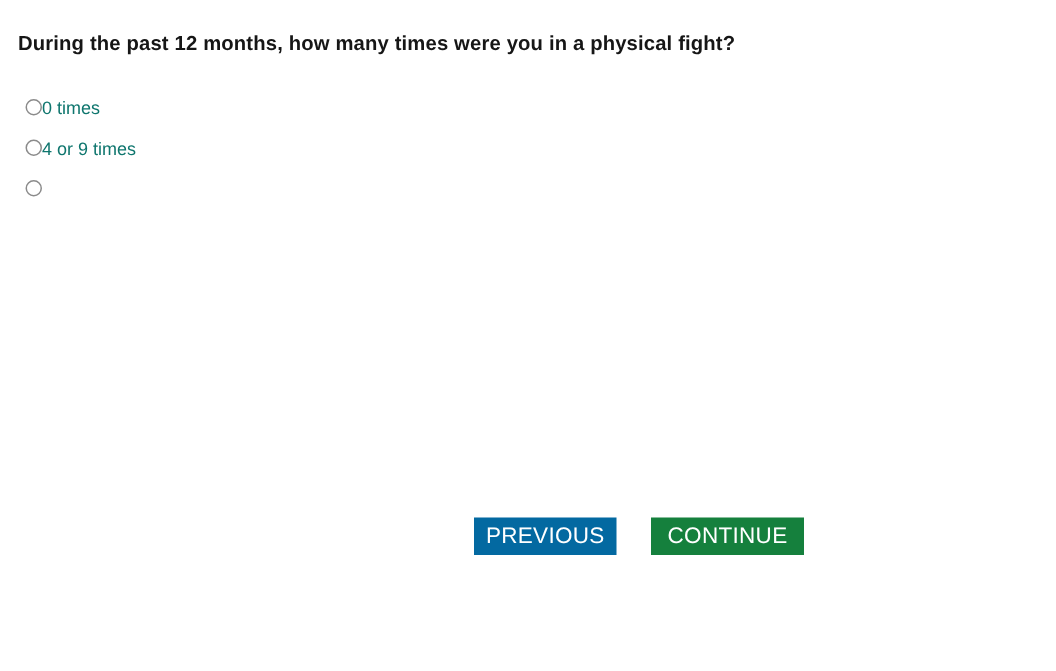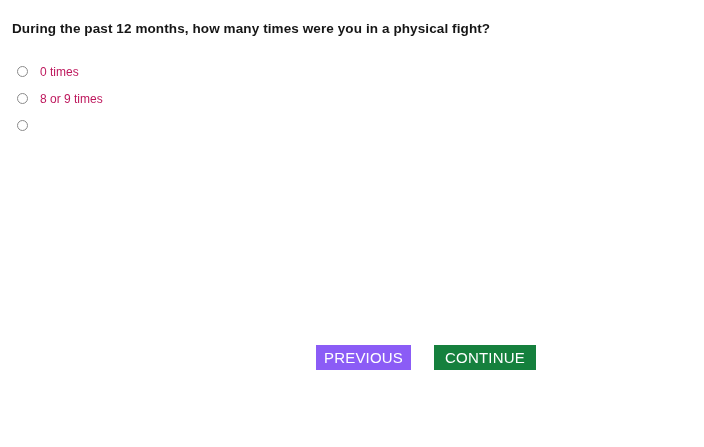--- a/index.html
+++ b/index.html
@@ -58,23 +58,23 @@
     border: 1px solid #8b8b8b;
     border-radius: 50%;
     background: #ffffff;
     box-sizing: border-box;
     flex: 0 0 auto;
     margin-left: 5px;
     cursor: pointer;
   }
 
   .option-label {
-    margin-left: 12px;
+    margin-left: 0;
     font-size: 12px;
-    color: #be185d;
+    color: #0f766e;
     line-height: 14px;
     white-space: nowrap;
   }
 
   
   .nav-buttons {
     position: absolute;
     left: 316px;
     top: 345px;
     height: 25px;
@@ -95,21 +95,21 @@
     text-align: center;
     cursor: pointer;
     padding: 0;
     display: block;
     white-space: nowrap;
   }
 
   .nav-btn--previous {
     left: 0;
     width: 95px;
-    background: #8b5cf6;
+    background: #0369a1;
   }
 
   .nav-btn--continue {
     left: 118px;
     width: 102px;
     background: #15803d;
   }
 </style>
 </head>
 <body>
@@ -119,21 +119,21 @@
   <div class="question-heading">During the past 12 months, how many times were you in a physical fight?</div>
 
   <div class="options-list">
 
   <div class="option-row">
         <span class="radio-circle"></span>
         <span class="option-label">0 times</span>
       </div>
       <div class="option-row">
         <span class="radio-circle"></span>
-        <span class="option-label">8 or 9 times</span>
+        <span class="option-label">4 or 9 times</span>
       </div>
       <div class="option-row">
         <span class="radio-circle"></span>
       </div>
     </div>
 
   <div class="nav-buttons">
     <button class="nav-btn nav-btn--previous">PREVIOUS</button>
     <button class="nav-btn nav-btn--continue">CONTINUE</button>
   </div>

